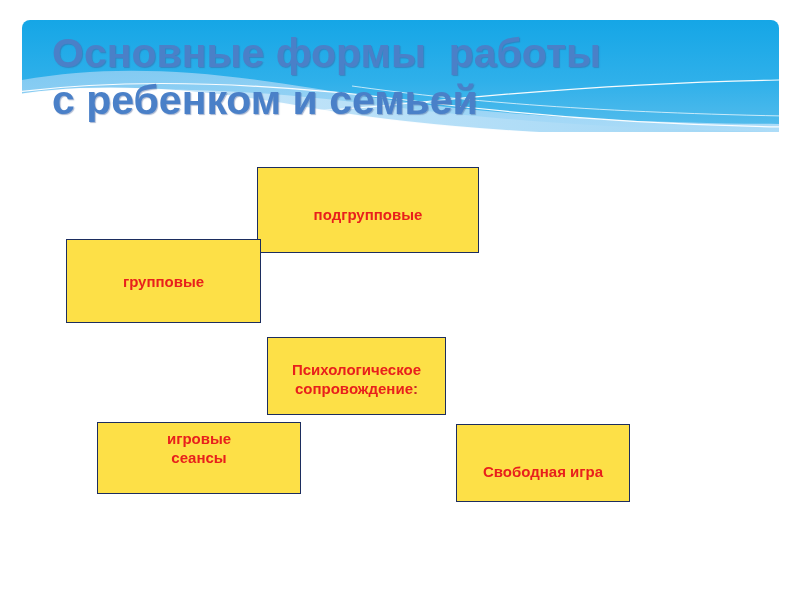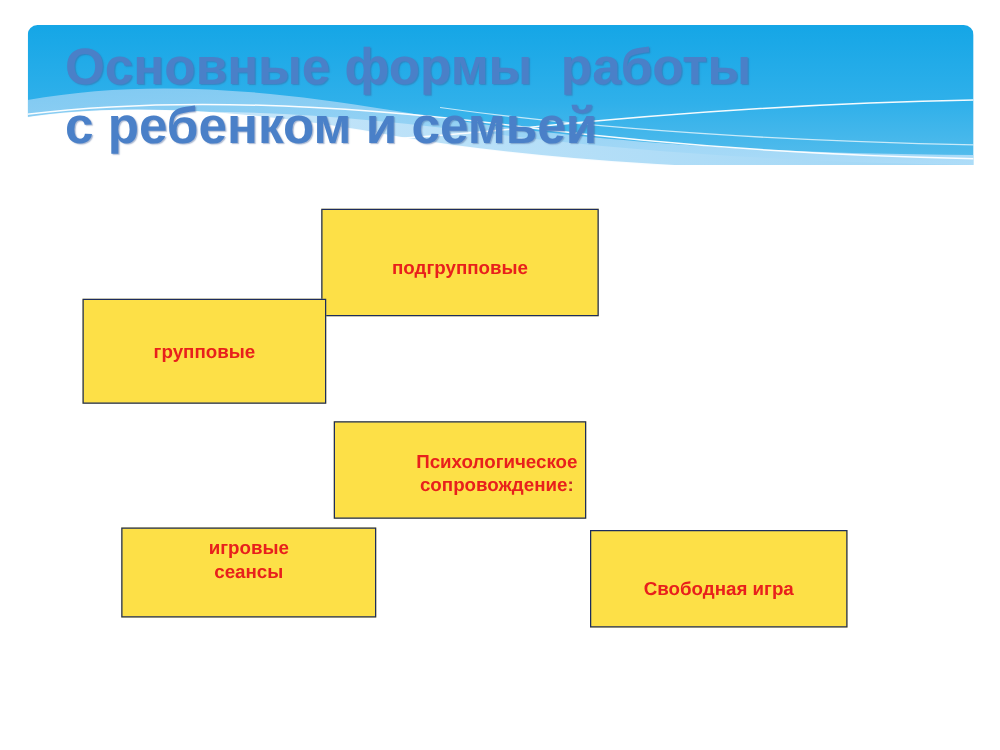--- a/index.html
+++ b/index.html
@@ -74,23 +74,23 @@
     color: #e8201c;
     font-size: 15px;
     line-height: 19px;
     white-space: pre-line;
     padding: 0 6px;
   }
 
   #node-podgruppovye { left: 257px; top: 167px;  width: 222px; height: 86px; }
   #node-gruppovye    { left: 66px;  top: 239px;  width: 195px; height: 84px; }
   #node-individual   { left: 419px; top: 237px;  width: 197px; height: 83px; }
-  #node-psiholog     { left: 267px; top: 337px;  width: 202px; height: 78px; justify-content: flex-end; }
+  #node-psiholog     { left: 267px; top: 337px;  width: 179px; height: 78px; }
   #node-igrovye      { left: 97px;  top: 422px;  width: 204px; height: 72px; }
-  #node-svobodnaya   { left: 472px; top: 424px;  width: 206px; height: 78px; }
+  #node-svobodnaya   { left: 456px; top: 424px;  width: 174px; height: 78px; }
 
   
   #node-podgruppovye .node-label { transform: translateY(4px); }
   #node-psiholog     .node-label { transform: translateY(3px); }
   #node-igrovye      .node-label { transform: translateY(-10px); }
   #node-svobodnaya   .node-label { transform: translateY(8px); }
 
   .colon-mark { color: #c03028; font-weight: bold; }
 </style>
 </head>

